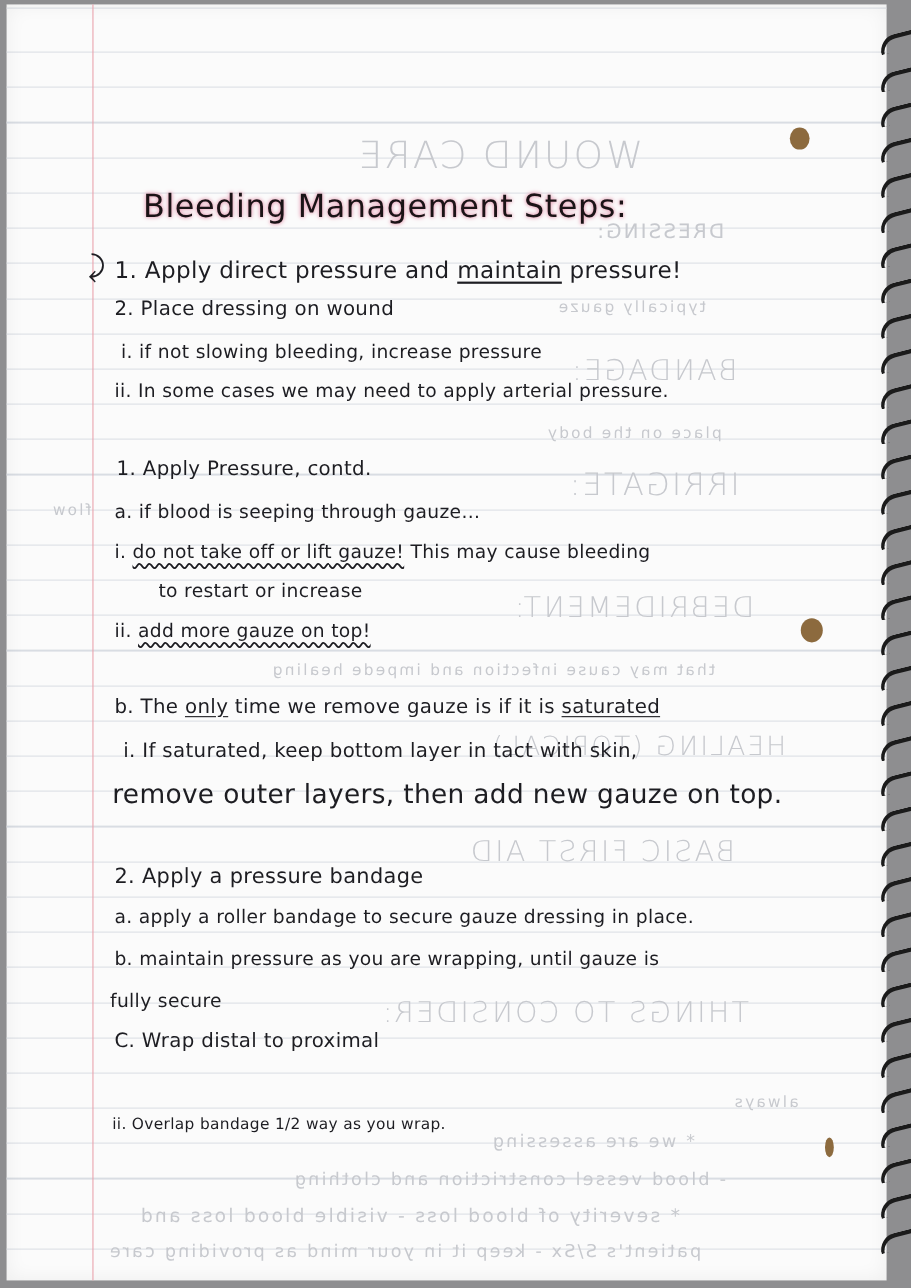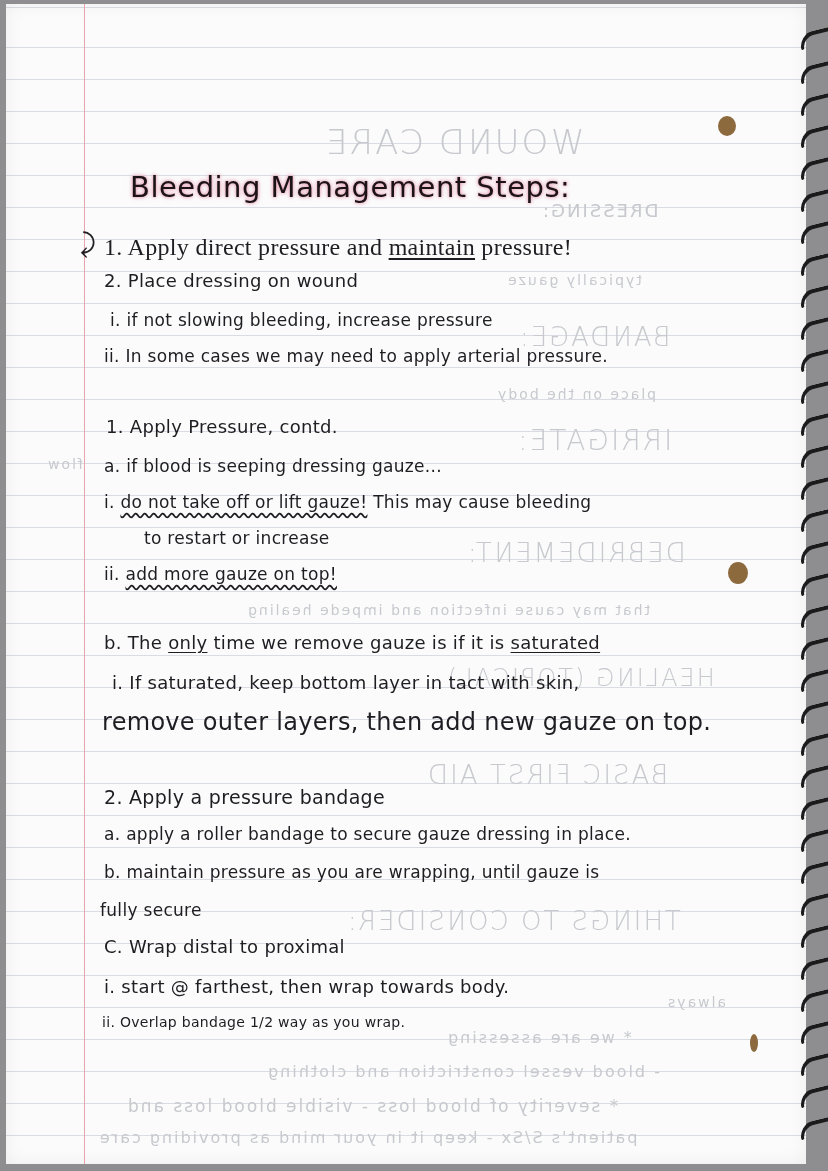--- a/index.html
+++ b/index.html
@@ -79,48 +79,47 @@
   <div class="ghost small" style="left:120px;top:1092px;font-size:17px;">* severity of blood loss - visible blood loss and</div>
   <div class="ghost small" style="left:92px;top:1124px;font-size:16px;">patient's S/Sx - keep it in your mind as providing care</div>
 
   <div class="hole" style="left:712px;top:112px;width:18px;height:20px;"></div>
   <div class="hole" style="left:722px;top:558px;width:20px;height:22px;"></div>
   <div class="hole" style="left:744px;top:1030px;width:8px;height:18px;"></div>
 
   <div class="title">Bleeding Management Steps:</div>
 
   <div class="arrow">⤸</div>
-  <div class="hw" style="left:98px;top:230px;font-size:24px;font-family:Liberation Serif, serif;">
+  <div class="hw" style="left:98px;top:230px;font-size:21px;">
     <span>1. Apply direct pressure and </span><span class="u">maintain</span><span> pressure!</span>
   </div>
   <div class="hw" style="left:98px;top:266px;font-size:18px;">2. Place dressing on wound</div>
   <div class="hw" style="left:104px;top:306px;">i. if not slowing bleeding, increase pressure</div>
   <div class="hw" style="left:98px;top:342px;">ii. In some cases we may need to apply arterial pressure.</div>
 
   <div class="hw" style="left:100px;top:412px;font-size:18px;">1. Apply Pressure, contd.</div>
-  <div class="hw" style="left:98px;top:452px;">a. if blood is seeping dressing gauze...</div>
+  <div class="hw" style="left:98px;top:452px;">a. if blood is seeping through gauze...</div>
   <div class="hw" style="left:98px;top:488px;">
     <span>i. </span><span class="wavy">do not take off or lift gauze!</span><span> This may cause bleeding</span>
   </div>
   <div class="hw" style="left:98px;top:524px;margin-left:40px;">to restart or increase</div>
   <div class="hw" style="left:98px;top:560px;">
     <span>ii. </span><span class="wavy">add more gauze on top!</span>
   </div>
   <div class="hw" style="left:98px;top:628px;font-size:18px;">
     <span>b. The </span><span class="u">only</span><span> time we remove gauze is if it is </span><span class="u">saturated</span>
   </div>
   <div class="hw" style="left:106px;top:668px;font-size:18px;">i. If saturated, keep bottom layer in tact with skin,</div>
   <div class="hw" style="left:96px;top:704px;font-size:24px;">remove outer layers, then add new gauze on top.</div>
 
   <div class="hw" style="left:98px;top:782px;font-size:19px;">2. Apply a pressure bandage</div>
   <div class="hw" style="left:98px;top:820px;">a. apply a roller bandage to secure gauze dressing in place.</div>
   <div class="hw" style="left:98px;top:858px;">b. maintain pressure as you are wrapping, until gauze is</div>
   <div class="hw" style="left:94px;top:896px;">fully secure</div>
   <div class="hw" style="left:98px;top:932px;font-size:18px;">C. Wrap distal to proximal</div>
-  <div class="hw" style="left:98px;top:972px;font-size:18px;">i. start @ farthest, then wrap towards body.</div>
   <div class="hw" style="left:96px;top:1010px;font-size:14px;">ii. Overlap bandage 1/2 way as you wrap.</div>
 </div>
 
 <div class="spiral">
   <div class="coil" style="top:20px;"></div>
   <div class="coil" style="top:54px;"></div>
   <div class="coil" style="top:86px;"></div>
   <div class="coil" style="top:118px;"></div>
   <div class="coil" style="top:150px;"></div>
   <div class="coil" style="top:182px;"></div>

